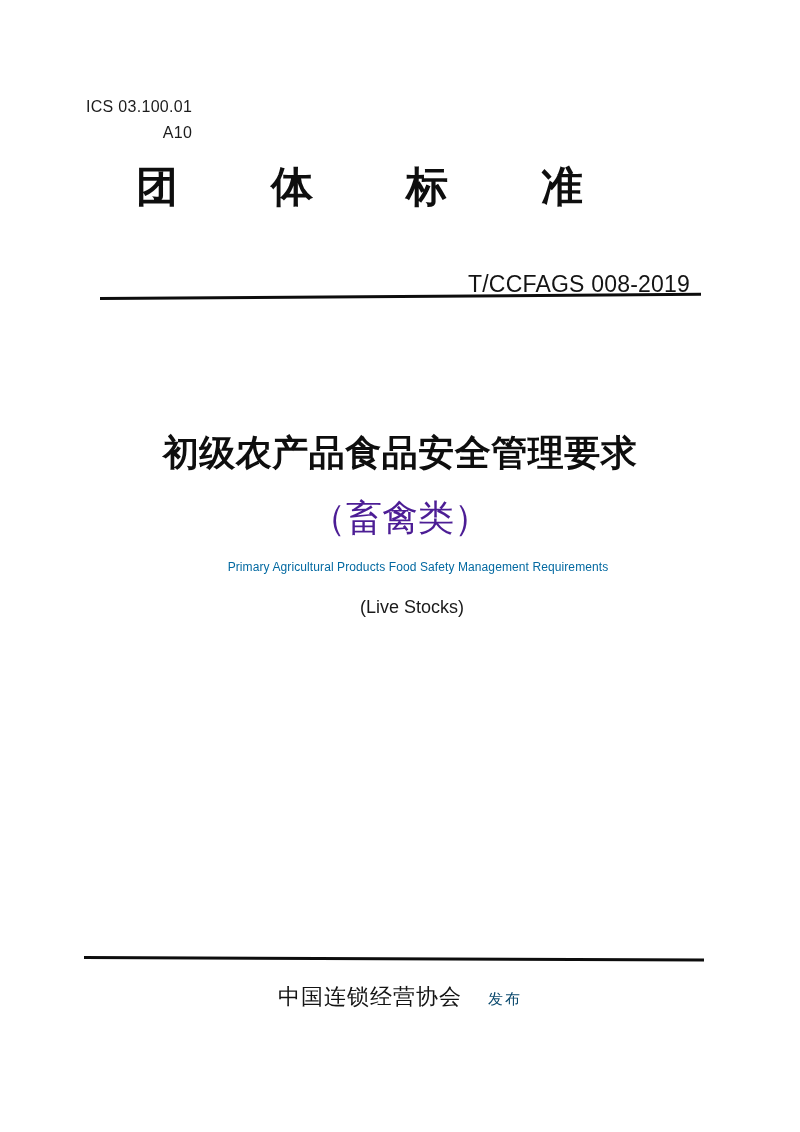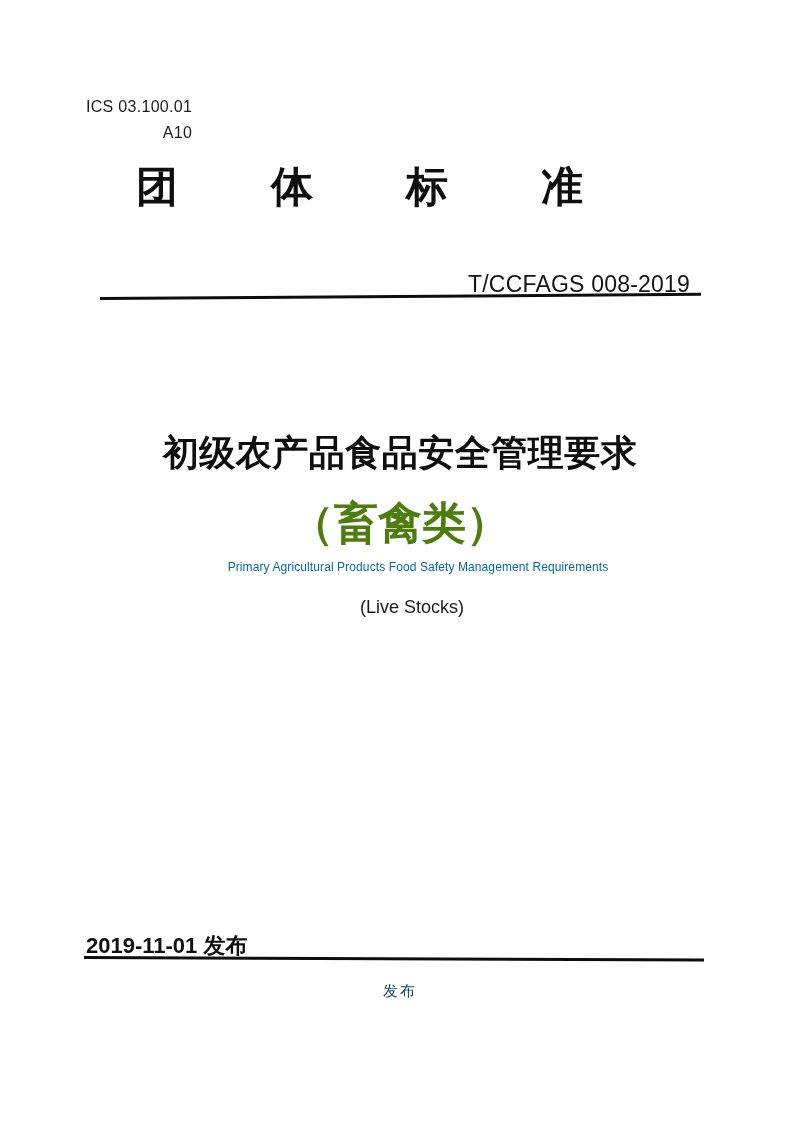--- a/index.html
+++ b/index.html
@@ -80,23 +80,23 @@
   }
   .title-cn {
     top: 429px;
     font-size: 36px;
     font-weight: 700;
     letter-spacing: 0.5px;
     color: #0e0e0e;
   }
   .subtitle-cn {
     top: 494px;
-    font-size: 44px;
-    font-weight: 700;
-    color: #4d7c0f;
+    font-size: 36px;
+    font-weight: 400;
+    color: #4c1d95;
   }
   .title-en {
     top: 560px;
     font-size: 12px;
     font-weight: 400;
     letter-spacing: 0.1px;
     color: #0369a1;
     padding-left: 18px;
   }
   .subtitle-en {
@@ -158,20 +158,20 @@
 
 <div class="abs center-line title-cn">初级农产品食品安全管理要求</div>
 
 <div class="abs center-line subtitle-cn">（畜禽类）</div>
 
 <div class="abs center-line title-en">Primary Agricultural Products Food Safety Management Requirements</div>
 
 <div class="abs center-line subtitle-en">(Live Stocks)</div>
 
 <div class="abs date-row">
-  <span>2019-11-01 发布</span>
 </div>
 
 <div class="abs rule rule-bottom"></div>
 
 <div class="abs publisher-row">
+  <span class="publisher-name">中国连锁经营协会</span>
   <span class="publisher-suffix">发布</span>
 </div>
 
 </body></html>

